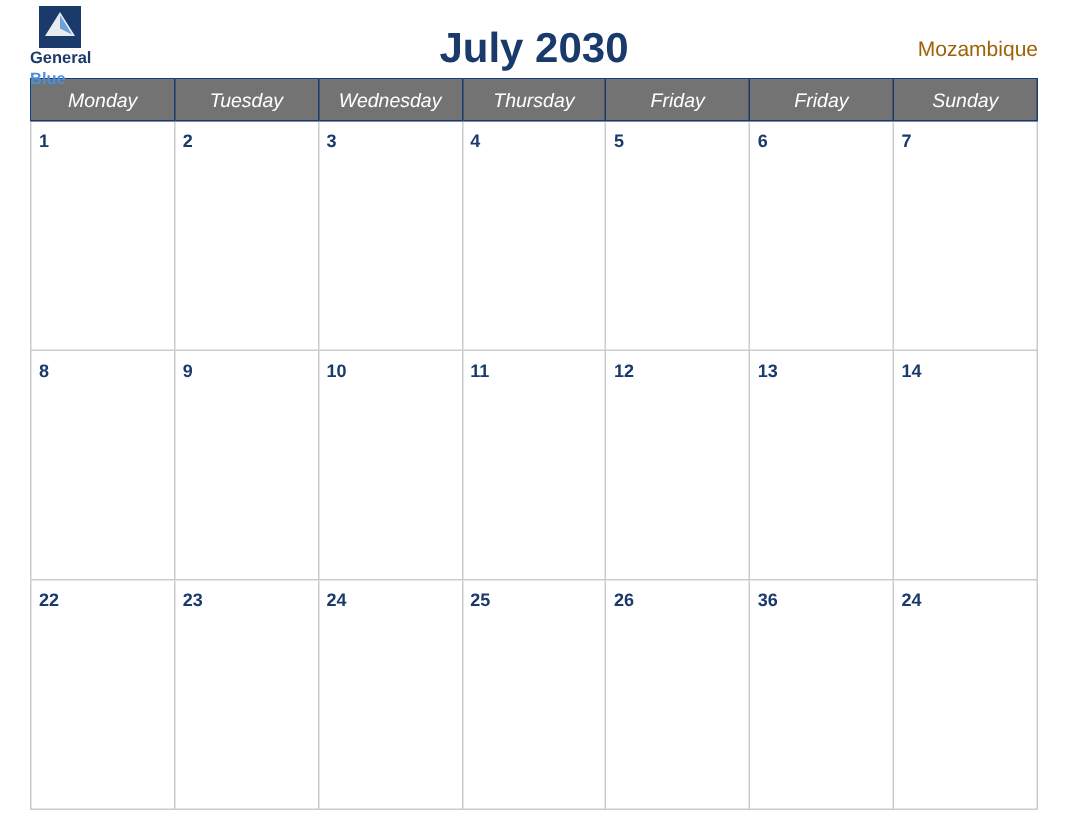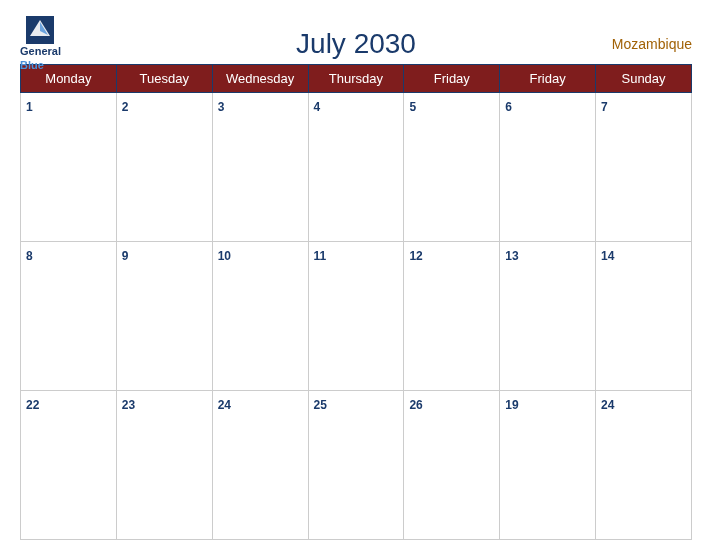--- a/index.html
+++ b/index.html
@@ -13,63 +13,64 @@
       align-items: center;
       padding: 10px 20px;
     }
     .header-row {
       width: 100%;
       display: flex;
       align-items: center;
       justify-content: center;
       position: relative;
       margin-bottom: 4px;
-      margin-top: 18px;
+      margin-top: 6px;
     }
     .logo {
       position: absolute;
       left: 0;
       display: flex;
       align-items: center;
       gap: 4px;
     }
     .logo-text {
       font-size: 11px;
       color: #1a3a6b;
       font-weight: bold;
       line-height: 1.2;
     }
     .logo-blue {
       color: #4a90d9;
     }
     .month-title {
       font-size: 28px;
       color: #1a3a6b;
-      font-weight: normal;
+      font-weight: bold;
       text-align: center;
     }
     .country-label {
       position: absolute;
       right: 0;
       font-size: 14px;
       color: #a16207;
     }
     .calendar {
       width: 100%;
       border-collapse: collapse;
       flex: 1;
     }
     .calendar th {
-      background: #7f1d1d;
+      background: #737373;
       color: white;
       text-align: center;
       padding: 6px 4px;
       font-size: 13px;
       font-weight: normal;
       border: 1px solid #1a3a6b;
+      font-style: italic;
     }
     .calendar td {
       border: 1px solid #ccc;
       vertical-align: top;
       padding: 4px 5px;
       height: 72px;
       width: calc(100% / 7);
     }
     .day-num {
       font-size: 12px;
@@ -140,17 +141,17 @@
         <td><span class="day-num">12</span></td>
         <td><span class="day-num">13</span></td>
         <td><span class="day-num">14</span></td>
       </tr>
       <tr class="week-row">
         <td><span class="day-num">22</span></td>
         <td><span class="day-num">23</span></td>
         <td><span class="day-num">24</span></td>
         <td><span class="day-num">25</span></td>
         <td><span class="day-num">26</span></td>
-        <td><span class="day-num">19</span></td>
+        <td><span class="day-num">36</span></td>
         <td><span class="day-num">24</span></td>
       </tr>
     </tbody>
 </table>
 
 </body></html>

